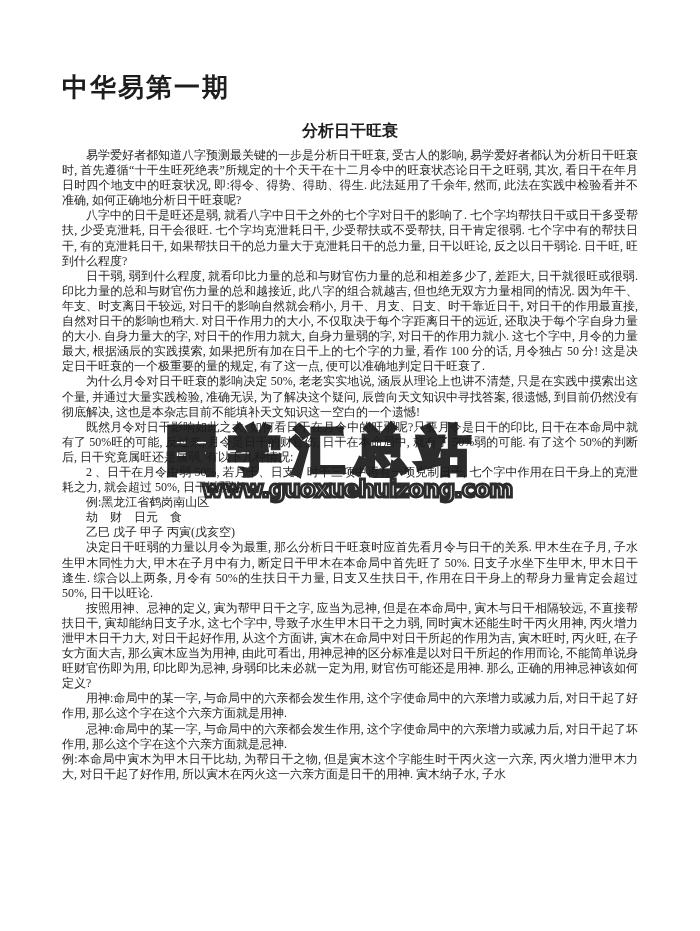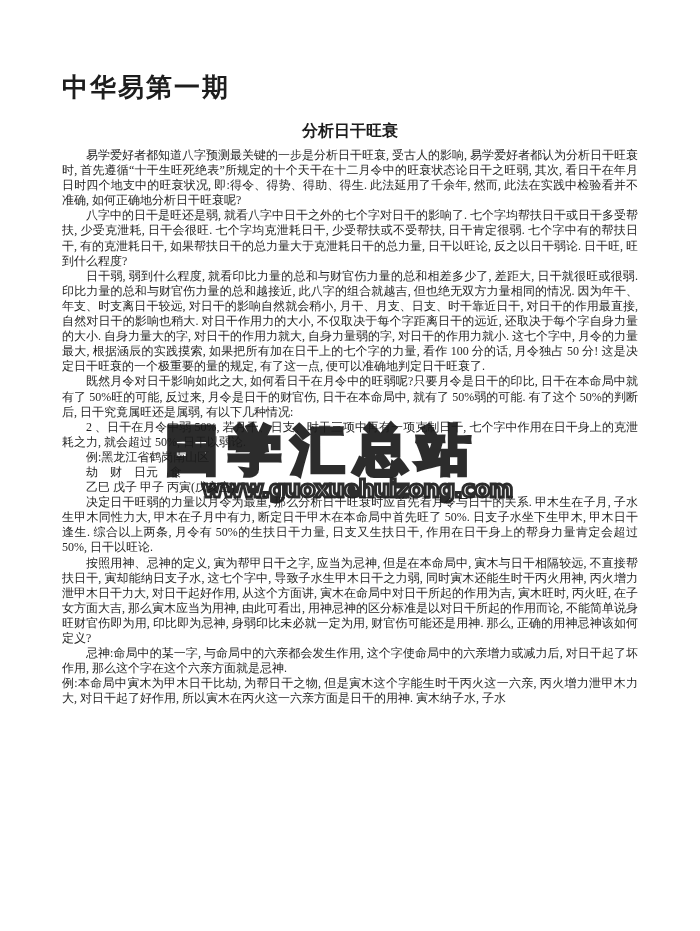--- a/index.html
+++ b/index.html
@@ -77,27 +77,29 @@
 </head>
 <body>
 
 <div class="doc">
   <h1 class="title">中华易第一期</h1>
   <h2 class="subtitle">分析日干旺衰</h2>
   <div class="body">
     <p class="ind">易学爱好者都知道八字预测最关键的一步是分析日干旺衰, 受古人的影响, 易学爱好者都认为分析日干旺衰时, 首先遵循“十干生旺死绝表”所规定的十个天干在十二月令中的旺衰状态论日干之旺弱, 其次, 看日干在年月日时四个地支中的旺衰状况, 即:得令、得势、得助、得生. 此法延用了千余年, 然而, 此法在实践中检验看并不准确, 如何正确地分析日干旺衰呢?</p>
     <p class="ind">八字中的日干是旺还是弱, 就看八字中日干之外的七个字对日干的影响了. 七个字均帮扶日干或日干多受帮扶, 少受克泄耗, 日干会很旺. 七个字均克泄耗日干, 少受帮扶或不受帮扶, 日干肯定很弱. 七个字中有的帮扶日干, 有的克泄耗日干, 如果帮扶日干的总力量大于克泄耗日干的总力量, 日干以旺论, 反之以日干弱论. 日干旺, 旺到什么程度?</p>
     <p class="ind">日干弱, 弱到什么程度, 就看印比力量的总和与财官伤力量的总和相差多少了, 差距大, 日干就很旺或很弱. 印比力量的总和与财官伤力量的总和越接近, 此八字的组合就越吉, 但也绝无双方力量相同的情况. 因为年干、年支、时支离日干较远, 对日干的影响自然就会稍小, 月干、月支、日支、时干靠近日干, 对日干的作用最直接, 自然对日干的影响也稍大. 对日干作用力的大小, 不仅取决于每个字距离日干的远近, 还取决于每个字自身力量的大小. 自身力量大的字, 对日干的作用力就大, 自身力量弱的字, 对日干的作用力就小. 这七个字中, 月令的力量最大, 根据涵辰的实践摸索, 如果把所有加在日干上的七个字的力量, 看作 100 分的话, 月令独占 50 分! 这是决定日干旺衰的一个极重要的量的规定, 有了这一点, 便可以准确地判定日干旺衰了.</p>
+    <p class="ind">为什么月令对日干旺衰的影响决定 50%, 老老实实地说, 涵辰从理论上也讲不清楚, 只是在实践中摸索出这个量, 并通过大量实践检验, 准确无误, 为了解决这个疑问, 辰曾向天文知识中寻找答案, 很遗憾, 到目前仍然没有彻底解决, 这也是本杂志目前不能填补天文知识这一空白的一个遗憾!</p>
     <p class="ind">既然月令对日干影响如此之大, 如何看日干在月令中的旺弱呢?只要月令是日干的印比, 日干在本命局中就有了 50%旺的可能, 反过来, 月令是日干的财官伤, 日干在本命局中, 就有了 50%弱的可能. 有了这个 50%的判断后, 日干究竟属旺还是属弱, 有以下几种情况:</p>
     <p class="ind">2 、日干在月令中弱 50%, 若月干、日支、时干三项中再有一项克制日干, 七个字中作用在日干身上的克泄耗之力, 就会超过 50%, 日干以弱论.</p>
     <p class="ind">例:黑龙江省鹤岗南山区</p>
     <p class="ind">劫　财　日元　食</p>
     <p class="ind">乙巳 戊子 甲子 丙寅(戊亥空)</p>
     <p class="ind">决定日干旺弱的力量以月令为最重, 那么分析日干旺衰时应首先看月令与日干的关系. 甲木生在子月, 子水生甲木同性力大, 甲木在子月中有力, 断定日干甲木在本命局中首先旺了 50%. 日支子水坐下生甲木, 甲木日干逢生. 综合以上两条, 月令有 50%的生扶日干力量, 日支又生扶日干, 作用在日干身上的帮身力量肯定会超过 50%, 日干以旺论.</p>
     <p class="ind">按照用神、忌神的定义, 寅为帮甲日干之字, 应当为忌神, 但是在本命局中, 寅木与日干相隔较远, 不直接帮扶日干, 寅却能纳日支子水, 这七个字中, 导致子水生甲木日干之力弱, 同时寅木还能生时干丙火用神, 丙火增力泄甲木日干力大, 对日干起好作用, 从这个方面讲, 寅木在命局中对日干所起的作用为吉, 寅木旺时, 丙火旺, 在子女方面大吉, 那么寅木应当为用神, 由此可看出, 用神忌神的区分标准是以对日干所起的作用而论, 不能简单说身旺财官伤即为用, 印比即为忌神, 身弱印比未必就一定为用, 财官伤可能还是用神. 那么, 正确的用神忌神该如何定义?</p>
+    <p class="ind">用神:命局中的某一字, 与命局中的六亲都会发生作用, 这个字使命局中的六亲增力或减力后, 对日干起了好作用, 那么这个字在这个六亲方面就是用神.</p>
     <p class="ind">忌神:命局中的某一字, 与命局中的六亲都会发生作用, 这个字使命局中的六亲增力或减力后, 对日干起了坏作用, 那么这个字在这个六亲方面就是忌神.</p>
     <p>例:本命局中寅木为甲木日干比劫, 为帮日干之物, 但是寅木这个字能生时干丙火这一六亲, 丙火增力泄甲木力大, 对日干起了好作用, 所以寅木在丙火这一六亲方面是日干的用神. 寅木纳子水, 子水</p>
   </div>
 </div>
 
 <div class="watermark">
   <div class="wm-cn">国学汇总站</div>
   <div class="wm-url">www.guoxuehuizong.com</div>
 </div>
 

